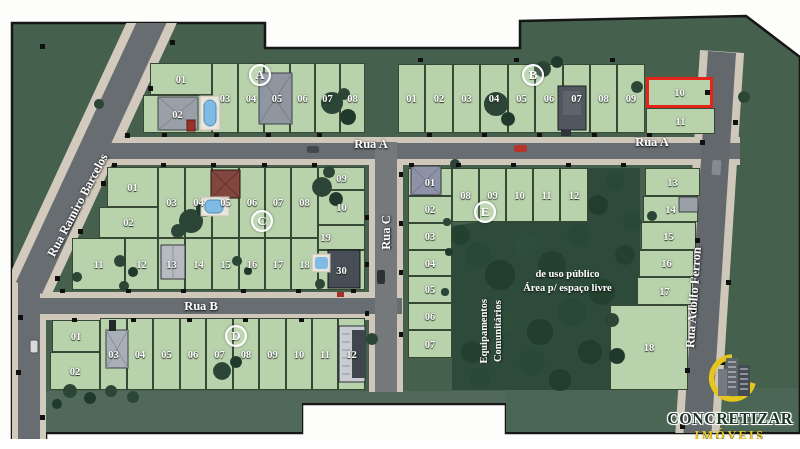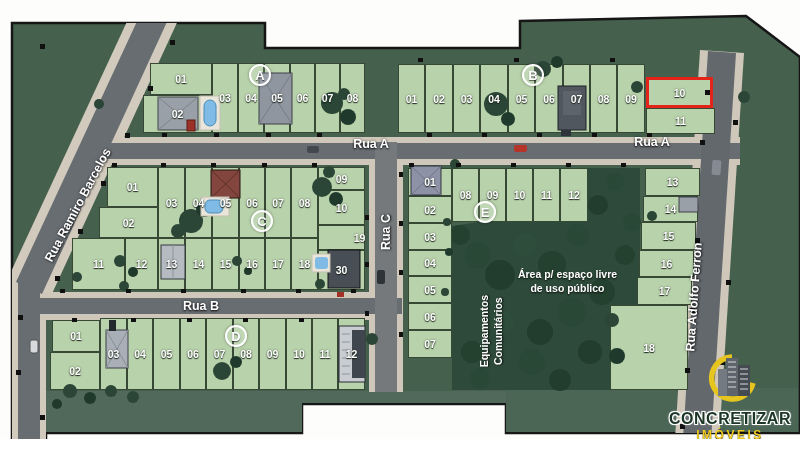--- a/index.html
+++ b/index.html
@@ -1,17 +1,17 @@
 <!DOCTYPE html>
 <html><head>
 <meta charset="utf-8">
 <style>
   html,body{margin:0;padding:0;background:#ffffff;}
   .stage{position:relative;width:800px;height:439px;background:#fdfdfc;overflow:hidden;
-         font-family:Liberation Sans, sans-serif;}
+         font-family:Liberation Serif, serif;}
   .stage svg{position:absolute;left:0;top:0;pointer-events:none;}
   #base-svg{z-index:1;}
   #lot-boxes{position:absolute;left:0;top:0;width:800px;height:449px;z-index:2;}
   #decor-svg{z-index:3;}
   #lot-labels{position:absolute;left:0;top:0;width:800px;height:449px;z-index:4;pointer-events:none;}
   .lot{position:absolute;background:#b8d2ab;border:1px solid rgba(22,38,22,.8);box-sizing:border-box;}
   .lot-label{position:absolute;display:flex;align-items:center;justify-content:center;
      box-sizing:border-box;color:#ffffff;font-weight:bold;font-size:10.5px;
      text-shadow:0 1px 1px rgba(20,30,20,.9),0 0 2px rgba(20,30,20,.6);}
   .lot-label.hl{border:3px solid #e42418;}
@@ -356,21 +356,21 @@
       <div class="lot-label" style="left: 318px; top: 167px; width: 47px; height: 23px;">09</div>
       <div class="lot-label" style="left: 318px; top: 190px; width: 47px; height: 35px;">10</div>
       <div class="lot-label" style="left: 72px; top: 238px; width: 53px; height: 52px;">11</div>
       <div class="lot-label" style="left: 125px; top: 238px; width: 33px; height: 52px;">12</div>
       <div class="lot-label" style="left: 158px; top: 238px; width: 27px; height: 52px;">13</div>
       <div class="lot-label" style="left: 185px; top: 238px; width: 27px; height: 52px;">14</div>
       <div class="lot-label" style="left: 212px; top: 238px; width: 27px; height: 52px;">15</div>
       <div class="lot-label" style="left: 239px; top: 238px; width: 26px; height: 52px;">16</div>
       <div class="lot-label" style="left: 265px; top: 238px; width: 26px; height: 52px;">17</div>
       <div class="lot-label" style="left: 291px; top: 238px; width: 27px; height: 52px;">18</div>
-      <div class="lot-label" style="left: 336px; top: 225px; width: 47px; height: 25px;">19</div>
+      <div class="lot-label" style="left: 302px; top: 225px; width: 47px; height: 25px;">19</div>
       <div class="lot-label" style="left: 318px; top: 250px; width: 47px; height: 40px;">30</div>
       <div class="lot-label" style="left: 52px; top: 320px; width: 48px; height: 32px;">01</div>
       <div class="lot-label" style="left: 50px; top: 352px; width: 50px; height: 38px;">02</div>
       <div class="lot-label" style="left: 100px; top: 318px; width: 27px; height: 72px;">03</div>
       <div class="lot-label" style="left: 127px; top: 318px; width: 26px; height: 72px;">04</div>
       <div class="lot-label" style="left: 153px; top: 318px; width: 27px; height: 72px;">05</div>
       <div class="lot-label" style="left: 180px; top: 318px; width: 26px; height: 72px;">06</div>
       <div class="lot-label" style="left: 206px; top: 318px; width: 27px; height: 72px;">07</div>
       <div class="lot-label" style="left: 233px; top: 318px; width: 26px; height: 72px;">08</div>
       <div class="lot-label" style="left: 259px; top: 318px; width: 27px; height: 72px;">09</div>
@@ -404,22 +404,22 @@
   <div class="map-text" style="left:-1px;top:198px;width:158px;transform:rotate(-62deg);">Rua Ramiro Barcelos</div>
   <div class="map-text" style="left:619px;top:290px;width:150px;transform:rotate(-86deg);">Rua Adolfo Ferron</div>
 
   <div class="circle-badge" style="left:249px;top:64px;">A</div>
   <div class="circle-badge" style="left:522px;top:64px;">B</div>
   <div class="circle-badge" style="left:251px;top:210px;">C</div>
   <div class="circle-badge" style="left:225px;top:325px;">D</div>
   <div class="circle-badge" style="left:474px;top:201px;">E</div>
 
   <div class="area-label" style="left:490px;top:267px;width:155px;">
+    <div>de uso público</div>
     <div>Área p/ espaço livre</div>
-    <div>de uso público</div>
   </div>
   <div class="area-label" style="left:429px;top:317px;width:125px;transform:rotate(-90deg);">
     <div>Equipamentos</div>
     <div>Comunitários</div>
   </div>
 
   <div id="logo">
     <svg width="64" height="52" viewBox="0 0 64 52" style="position:relative;">
       <path d="M 34 5 A 21 21 0 1 0 55 31" stroke="#e7c51f" stroke-width="5.5" fill="none"></path>
       <rect x="28" y="6" width="12" height="38" fill="#5d646b"></rect>

